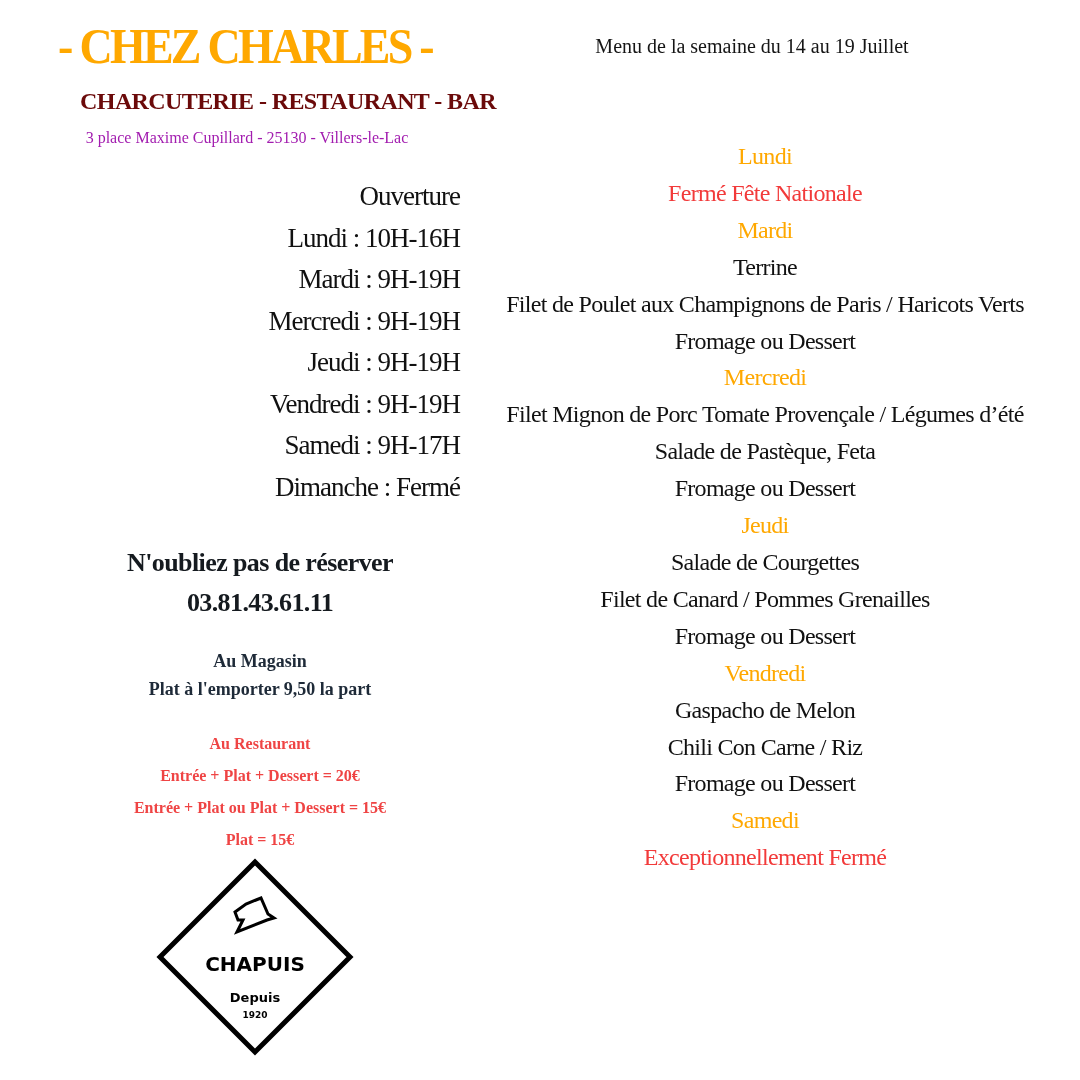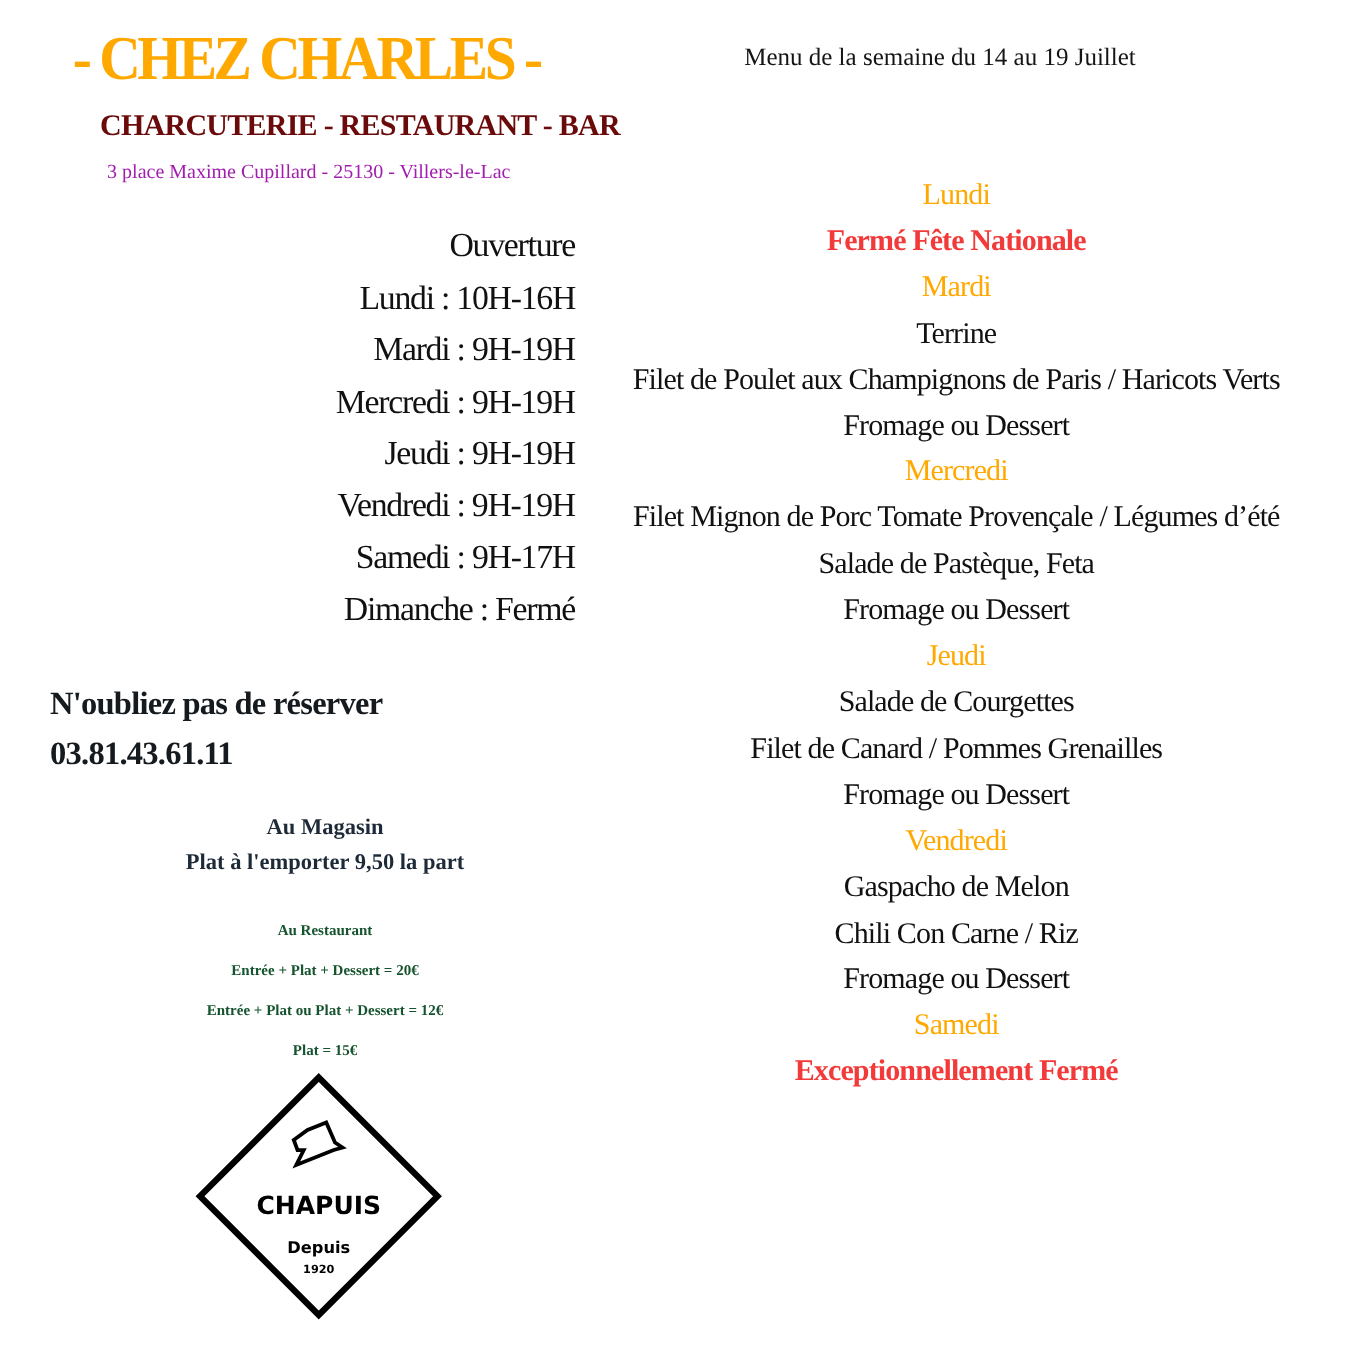--- a/index.html
+++ b/index.html
@@ -29,47 +29,47 @@
 
     .hours {
       left: 60px; width: 400px; top: 176px;
       text-align: right;
     }
     .hours .line {
       font-size: 27px; line-height: 41.5px; color: #111111; letter-spacing: -1px;
     }
 
     .reserve {
-      left: 40px; width: 440px; top: 543px; 
+      left: 40px; width: 440px; top: 543px; text-align: center;
     }
     .reserve .line { font-size: 26px; line-height: 40px; font-weight: bold; color: #151A1F; letter-spacing: -0.6px; }
 
     .shop {
       left: 40px; width: 440px; top: 647px; text-align: center;
     }
     .shop .line { font-size: 18px; line-height: 28px; font-weight: bold; color: #1E2A38; }
 
     .resto {
       left: 20px; width: 480px; top: 728px; text-align: center;
     }
-    .resto .line { font-size: 12px; line-height: 32px; font-weight: bold; color: #14532d; }
+    .resto .line { font-size: 16px; line-height: 32px; font-weight: bold; color: #ef4444; }
 
     .logo {
       left: 156px; top: 858px; width: 198px; height: 198px;
     }
     .logo svg { width: 100%; height: 100%; display: block; }
 
     .menu {
       left: 470px; width: 590px; top: 138px; text-align: center;
     }
     .menu .line {
       font-size: 24px; line-height: 36.9px; letter-spacing: -0.7px; color: #111111; white-space: nowrap;
     }
     .menu .day { color: #FFA800; }
-    .menu .closed { color: #F23A3A; font-weight: bold; }
+    .menu .closed { color: #F23A3A; font-weight: normal; }
   </style>
 </head>
 <body>
 
 <div class="abs brand-title">- CHEZ CHARLES -</div>
 <div class="abs brand-sub">CHARCUTERIE - RESTAURANT - BAR</div>
 <div class="abs address">3 place Maxime Cupillard - 25130 - Villers-le-Lac</div>
 
 <div class="abs week-title">Menu de la semaine du 14 au 19 Juillet</div>
 
@@ -90,21 +90,21 @@
 </div>
 
 <div class="abs shop">
   <div class="line">Au Magasin</div>
   <div class="line">Plat à l'emporter  9,50 la part</div>
 </div>
 
 <div class="abs resto">
   <div class="line">Au Restaurant</div>
   <div class="line">Entrée + Plat + Dessert = 20€</div>
-  <div class="line">Entrée + Plat ou Plat + Dessert = 12€</div>
+  <div class="line">Entrée + Plat ou Plat + Dessert = 15€</div>
   <div class="line">Plat = 15€</div>
 </div>
 
 <div class="abs logo">
   <svg viewBox="0 0 198 198" xmlns="http://www.w3.org/2000/svg">
     <polygon points="99,4 194,99 99,194 4,99" fill="#ffffff" stroke="#000000" stroke-width="5"></polygon>
     <g>
       <path d="M79,58 L90,50 L100,46 L105,44 L112,60 L118,64 L111,66 L81,78 L87,66 L82,66 L79,58 Z" fill="none" stroke="#000000" stroke-width="3" stroke-linejoin="miter" transform="translate(0,-4)"></path>
     </g>
     <text x="99" y="113" text-anchor="middle" font-family="'DejaVu Sans', sans-serif" font-weight="bold" font-size="20" fill="#000">CHAPUIS</text>

